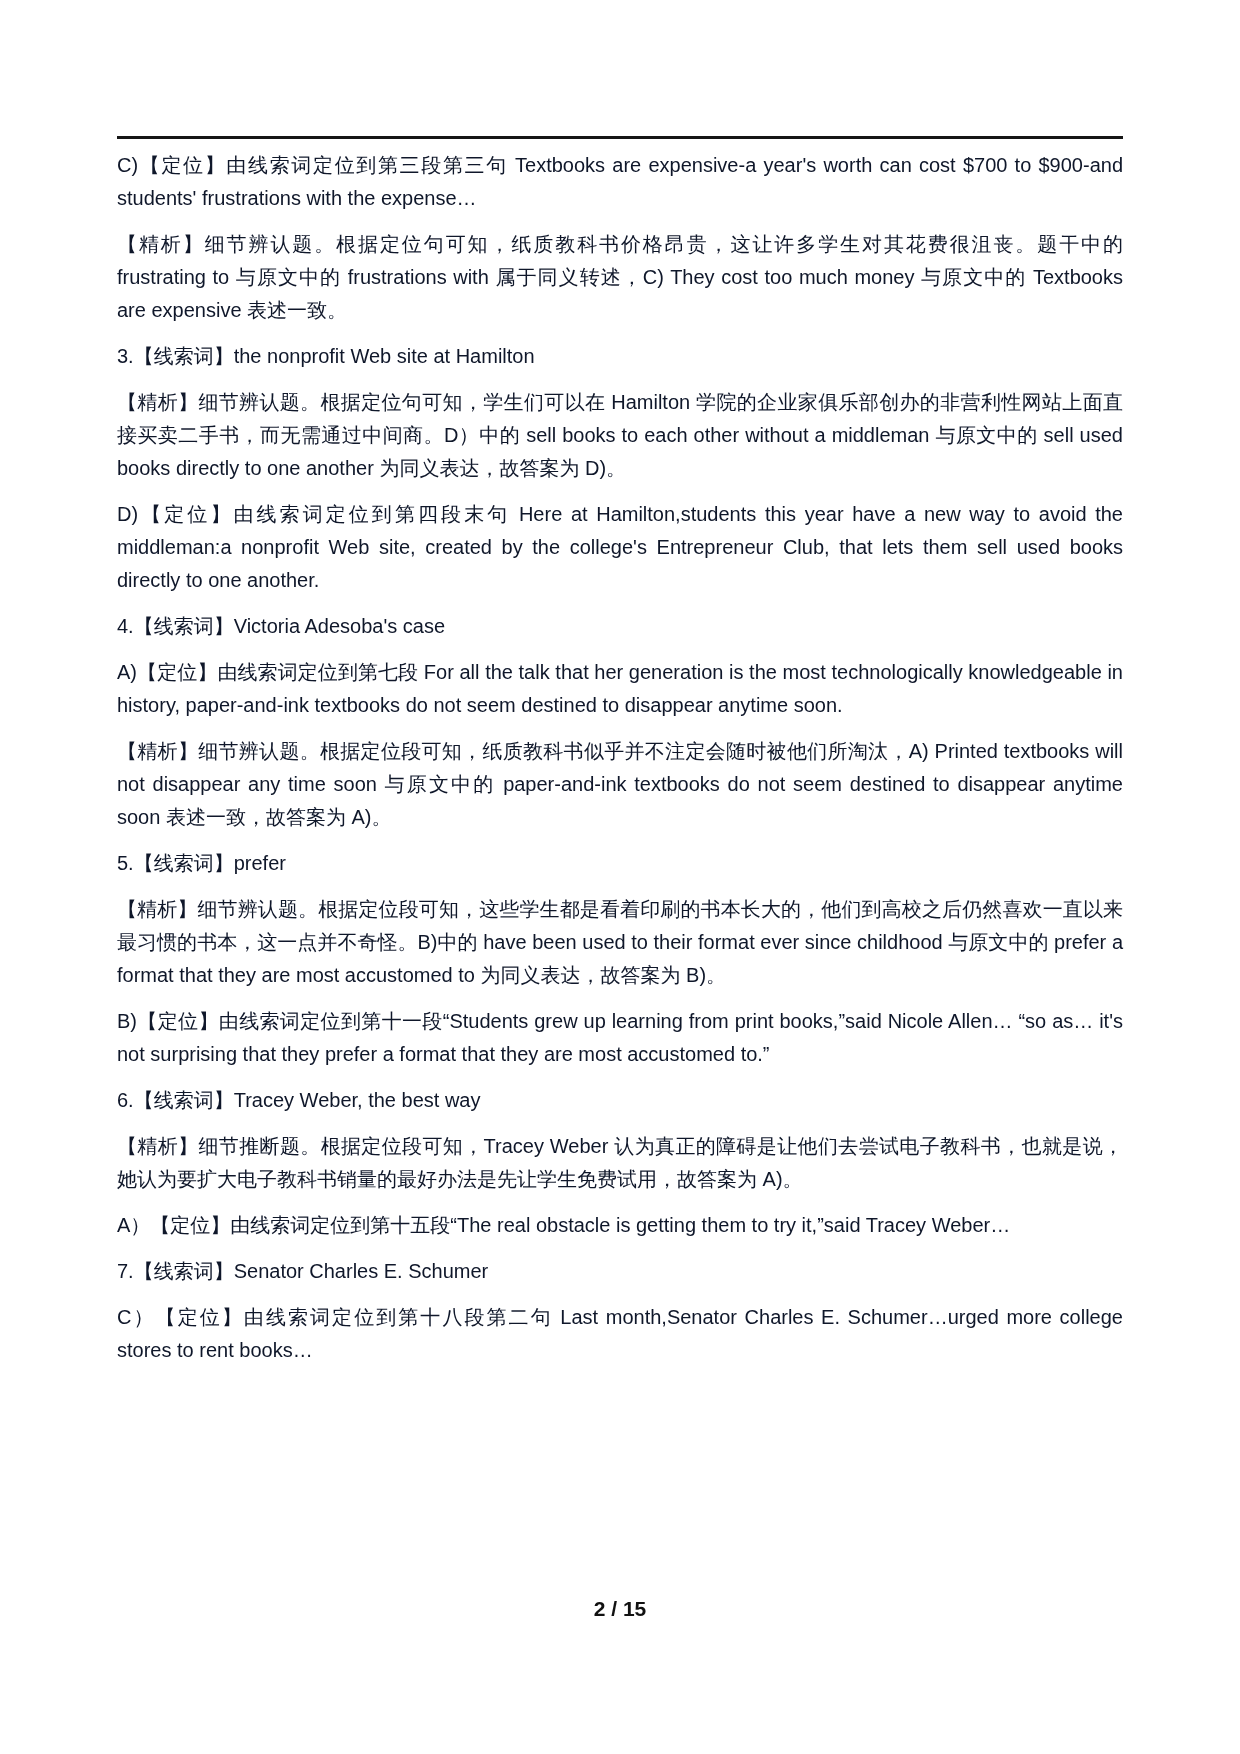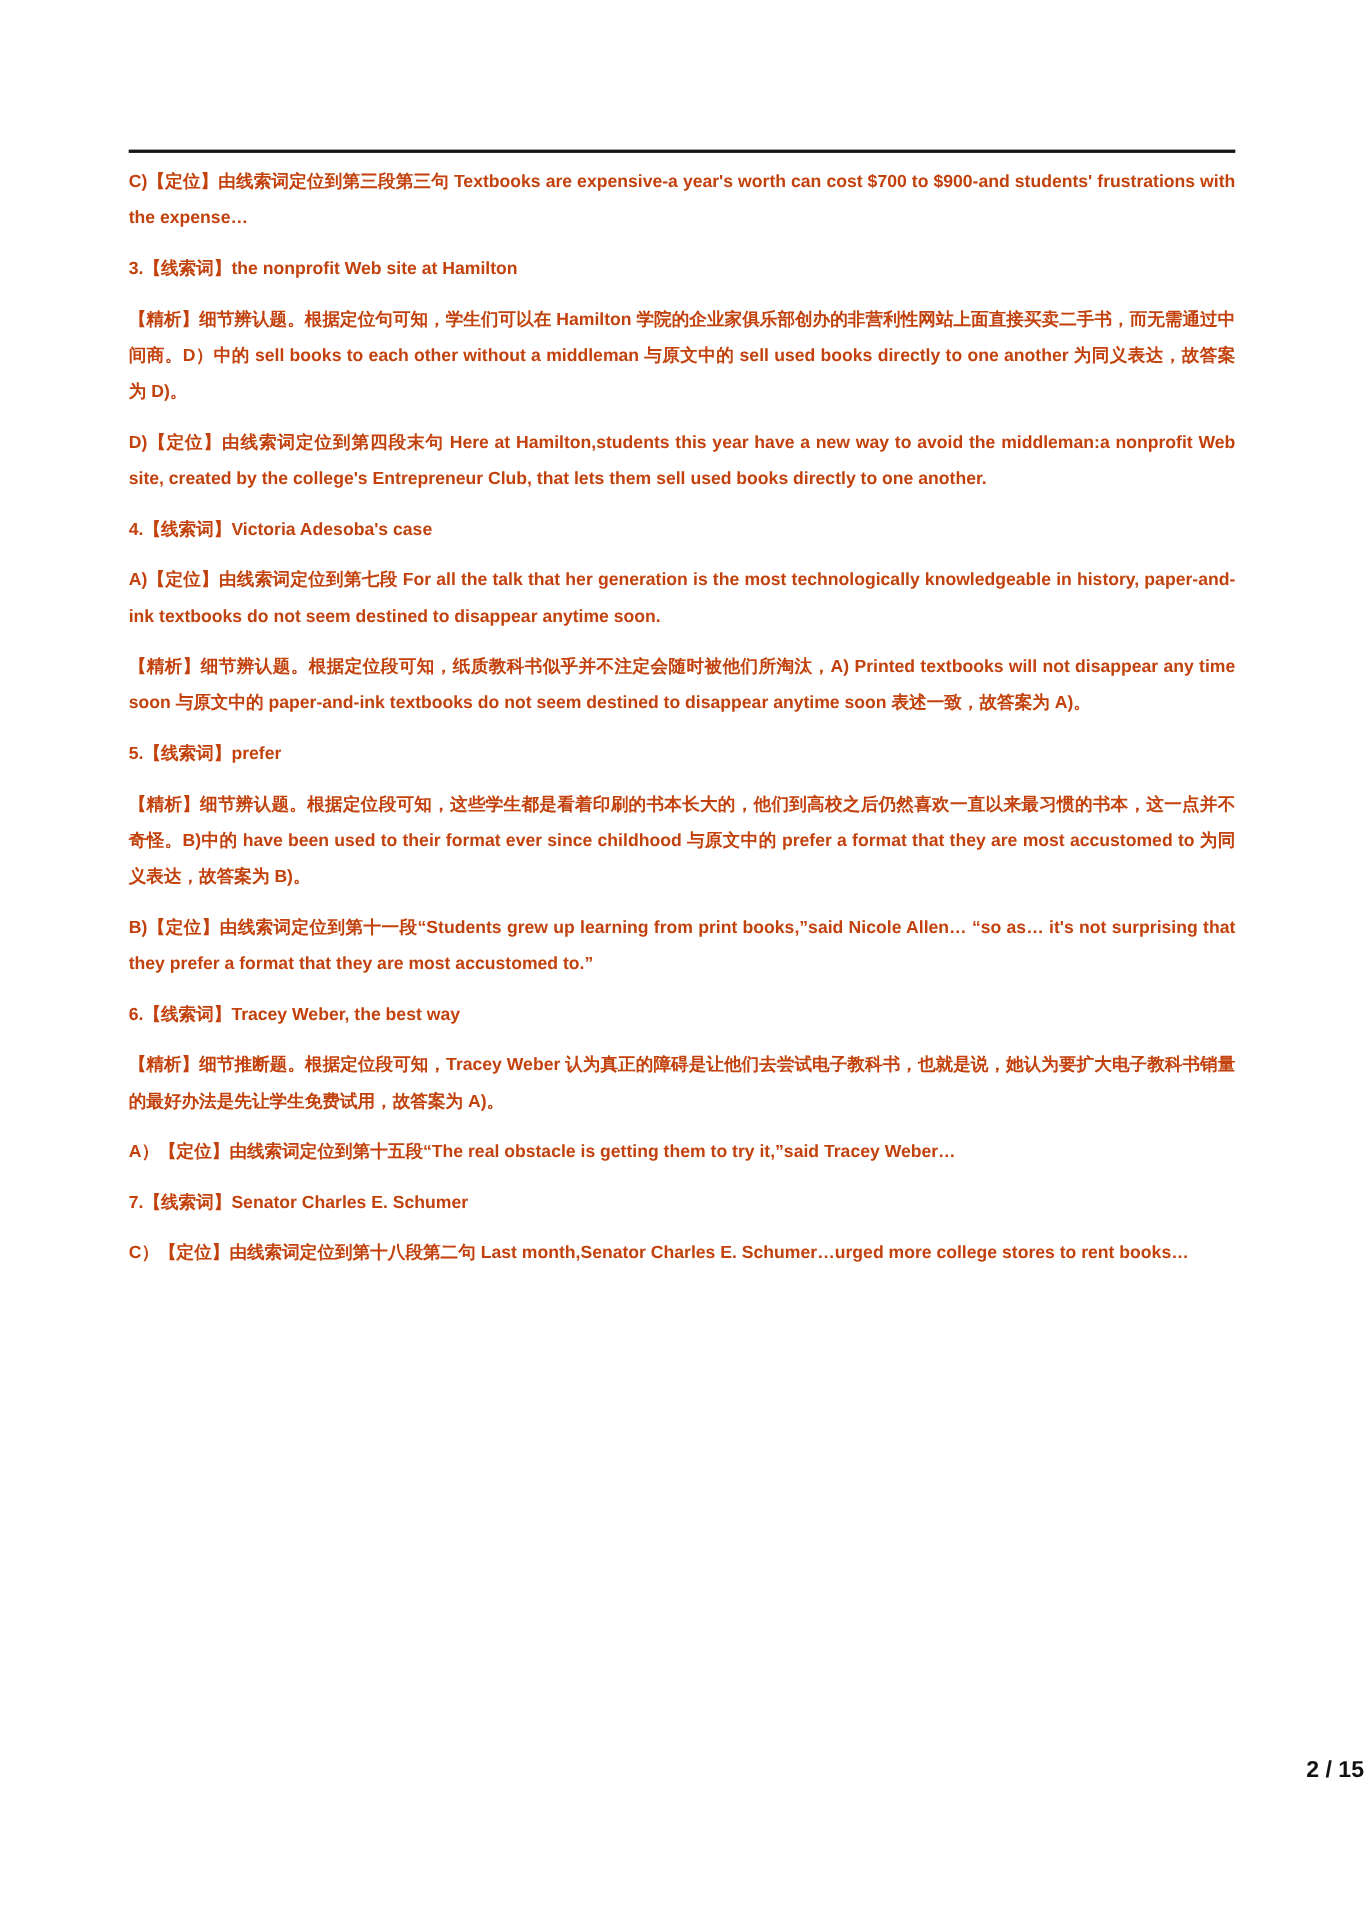--- a/index.html
+++ b/index.html
@@ -13,44 +13,44 @@
   .content{
     position:absolute;
     left:117px;top:136px;width:1006px;
   }
   .rule{
     border:0;border-top:3px solid #161616;
     margin:0 0 10px 0;height:0;
   }
   .content p{
     margin:0 0 13px 0;
-    font-size:16px;
+    font-size:20px;
     line-height:33px;
-    color:#c2410c;
+    color:#0f172a;
     text-align:justify;
     text-justify:inter-ideograph;
     word-break:break-word;
-    font-weight:bold;
   }
   .footer{
     position:absolute;
     left:0;top:1597px;width:100%;
-    text-align:right;
+    text-align:center;
     font-size:21px;
     font-weight:bold;
     color:#111111;
   }
 </style>
 </head>
 <body>
 
 <div class="page">
   <div class="content">
     <hr class="rule">
     <p>C)【定位】由线索词定位到第三段第三句 Textbooks are expensive-a year's worth can cost $700 to $900-and students' frustrations with the expense…</p>
+    <p>【精析】细节辨认题。根据定位句可知，纸质教科书价格昂贵，这让许多学生对其花费很沮丧。题干中的 frustrating to 与原文中的 frustrations with 属于同义转述，C) They cost too much money 与原文中的 Textbooks are expensive 表述一致。</p>
     <p>3.【线索词】the nonprofit Web site at Hamilton</p>
     <p>【精析】细节辨认题。根据定位句可知，学生们可以在 Hamilton 学院的企业家俱乐部创办的非营利性网站上面直接买卖二手书，而无需通过中间商。D）中的 sell books to each other without a middleman 与原文中的 sell used books directly to one another 为同义表达，故答案为 D)。</p>
     <p>D)【定位】由线索词定位到第四段末句 Here at Hamilton,students this year have a new way to avoid the middleman:a nonprofit Web site, created by the college's Entrepreneur Club, that lets them sell used books directly to one another.</p>
     <p>4.【线索词】Victoria Adesoba's case</p>
     <p>A)【定位】由线索词定位到第七段 For all the talk that her generation is the most technologically knowledgeable in history, paper-and-ink textbooks do not seem destined to disappear anytime soon.</p>
     <p>【精析】细节辨认题。根据定位段可知，纸质教科书似乎并不注定会随时被他们所淘汰，A) Printed textbooks will not disappear any time soon 与原文中的 paper-and-ink textbooks do not seem destined to disappear anytime soon 表述一致，故答案为 A)。</p>
     <p>5.【线索词】prefer</p>
     <p>【精析】细节辨认题。根据定位段可知，这些学生都是看着印刷的书本长大的，他们到高校之后仍然喜欢一直以来最习惯的书本，这一点并不奇怪。B)中的 have been used to their format ever since childhood 与原文中的 prefer a format that they are most accustomed to 为同义表达，故答案为 B)。</p>
     <p>B)【定位】由线索词定位到第十一段“Students grew up learning from print books,”said Nicole Allen… “so as… it's not surprising that they prefer a format that they are most accustomed to.”</p>
     <p>6.【线索词】Tracey Weber, the best way</p>

